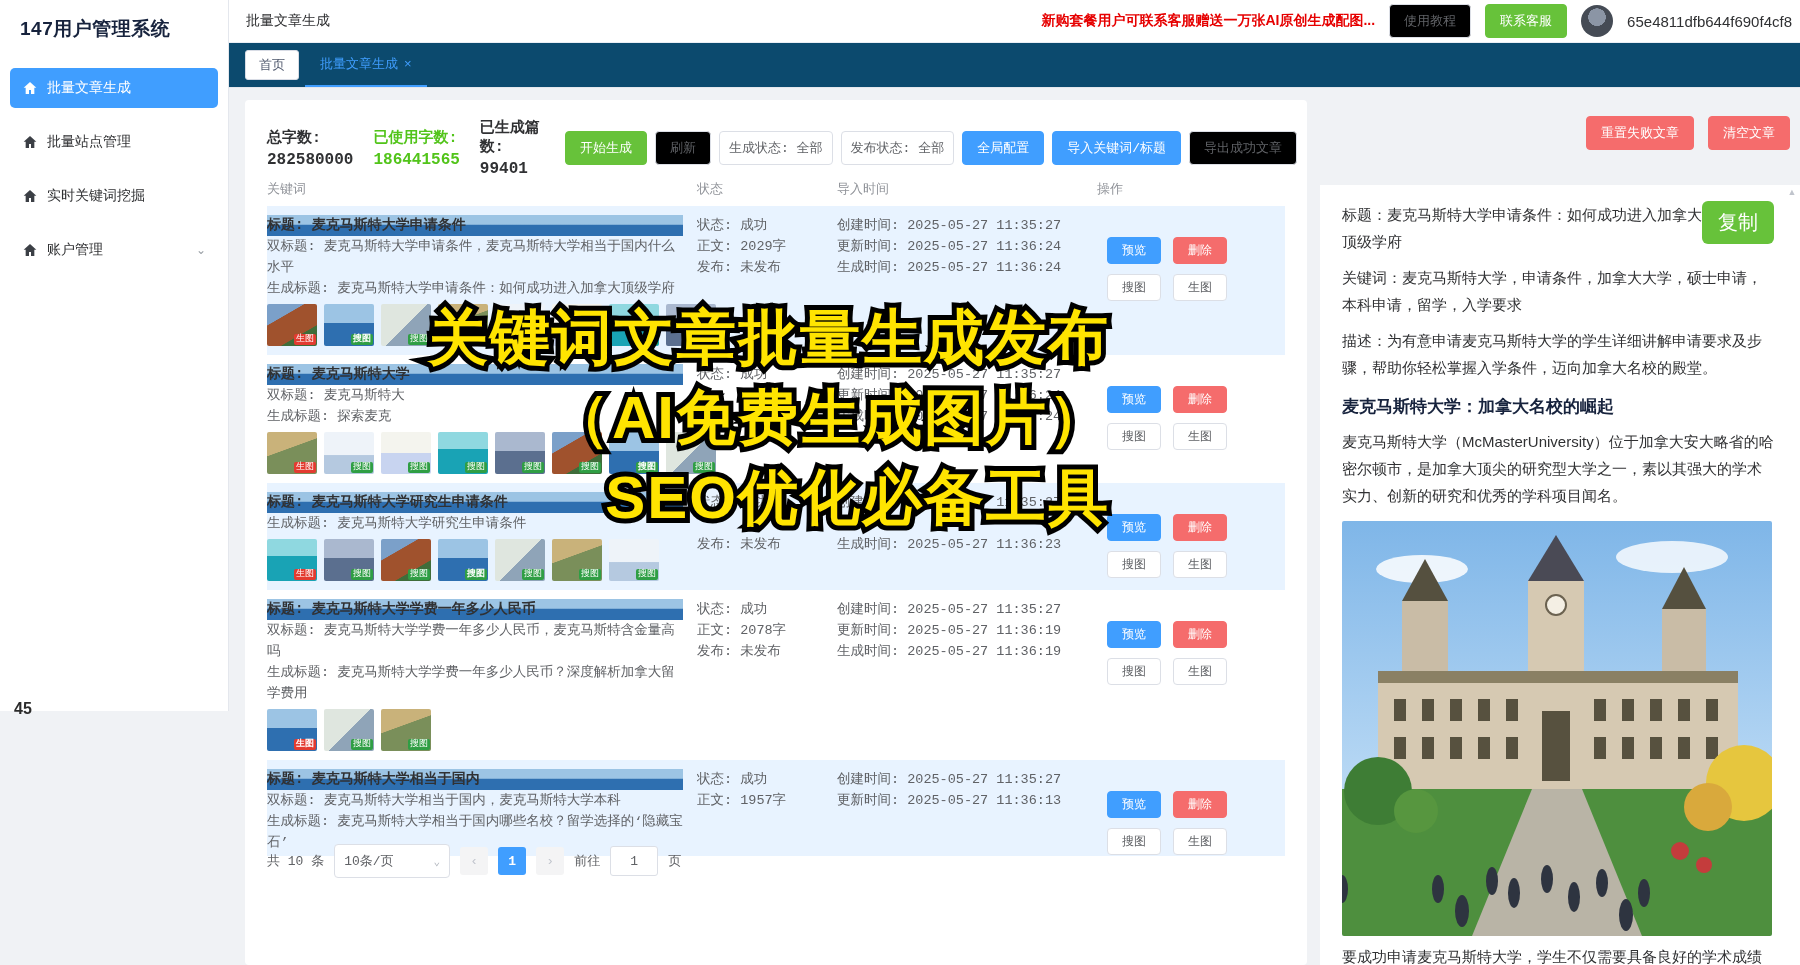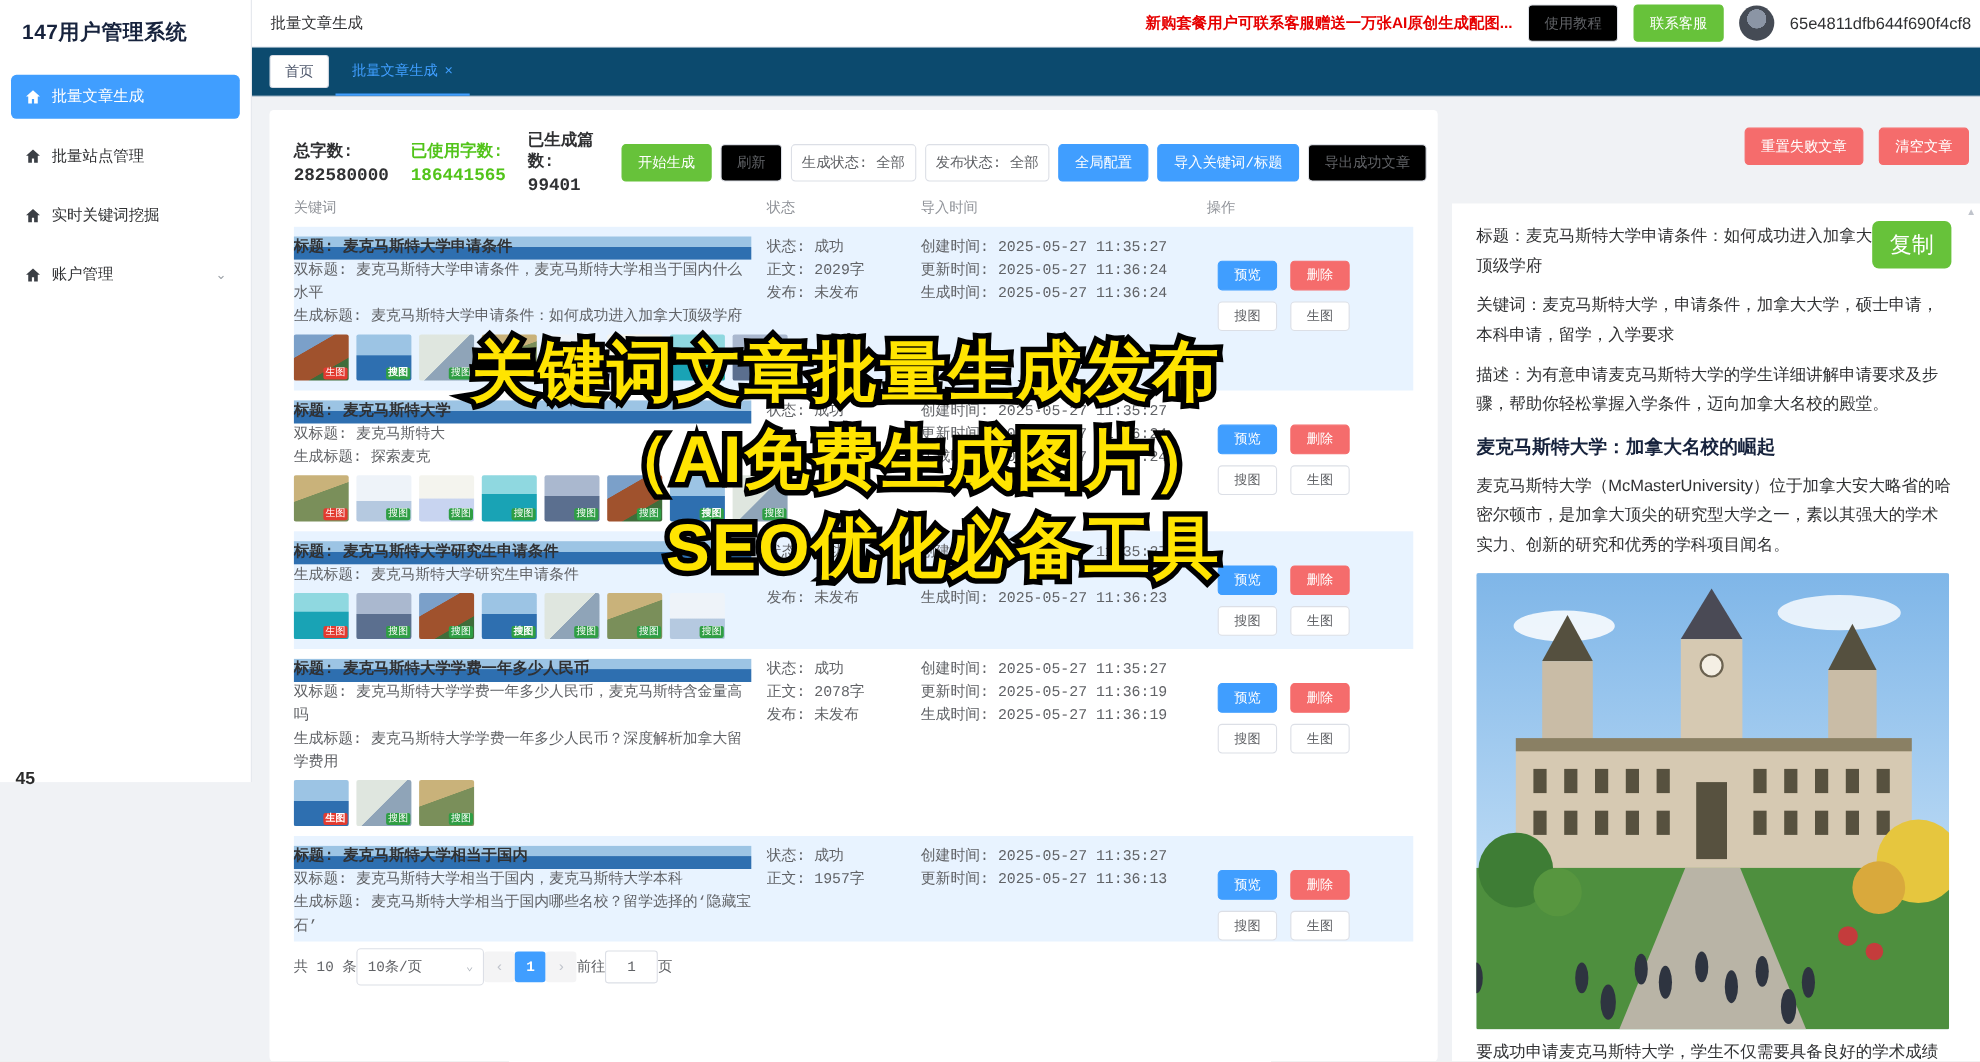--- a/index.html
+++ b/index.html
@@ -71,21 +71,21 @@
   .t4{background:linear-gradient(180deg,#eef3f9 0 55%,#b5c9e0 56% 100%);}
   .t5{background:linear-gradient(180deg,#f4f4ee 0 50%,#c8d4f0 51% 100%);}
   .t6{background:linear-gradient(180deg,#8fd8e0 0 40%,#19a3b5 41% 100%);}
   .t7{background:linear-gradient(180deg,#aab8cf 0 45%,#5b6f8f 46% 100%);}
   .c-ac{display:grid;grid-template-columns:54px 54px;gap:10px 12px;align-content:start;padding-top:22px;padding-left:10px;}
   .abtn{height:27px;border-radius:4px;font-size:12px;border:1px solid #dcdfe6;background:#fff;color:#606266;cursor:pointer;
         font-family:inherit;padding:0;}
   .b-blue{background:#409eff;border-color:#409eff;color:#fff;}
   .b-red{background:#f56c6c;border-color:#f56c6c;color:#fff;}
   
-  .pager{position:absolute;left:22px;top:762px;display:flex;align-items:center;font-size:13px;color:#606266;}
+  .pager{position:absolute;left:22px;top:744px;display:flex;align-items:center;gap:10px;font-size:13px;color:#606266;}
   .pg-btn{width:28px;height:28px;border-radius:3px;background:#f4f4f5;color:#c0c4cc;display:flex;align-items:center;justify-content:center;cursor:pointer;}
   .pg-cur{width:28px;height:28px;border-radius:3px;background:#409eff;color:#fff;display:flex;align-items:center;justify-content:center;font-weight:bold;}
   .pg-input{width:42px;height:26px;border:1px solid #dcdfe6;border-radius:3px;text-align:center;font-size:13px;color:#606266;font-family:inherit;}
   
   .right-actions{position:absolute;top:28px;right:10px;display:flex;gap:14px;}
   .preview{position:absolute;left:1092px;top:97px;right:0;bottom:0;background:#fff;padding:16px 24px 0 22px;box-sizing:border-box;overflow:hidden;}
   .preview .pline{font-size:15px;line-height:27px;color:#303133;margin-bottom:9px;}
   .preview .pline.first{padding-right:66px;}
   .copy-btn{position:absolute;top:16px;right:26px;background:#67c23a;color:#fff;border:none;border-radius:6px;
             padding:8px 16px;font-size:20px;cursor:pointer;font-family:inherit;z-index:3;}

